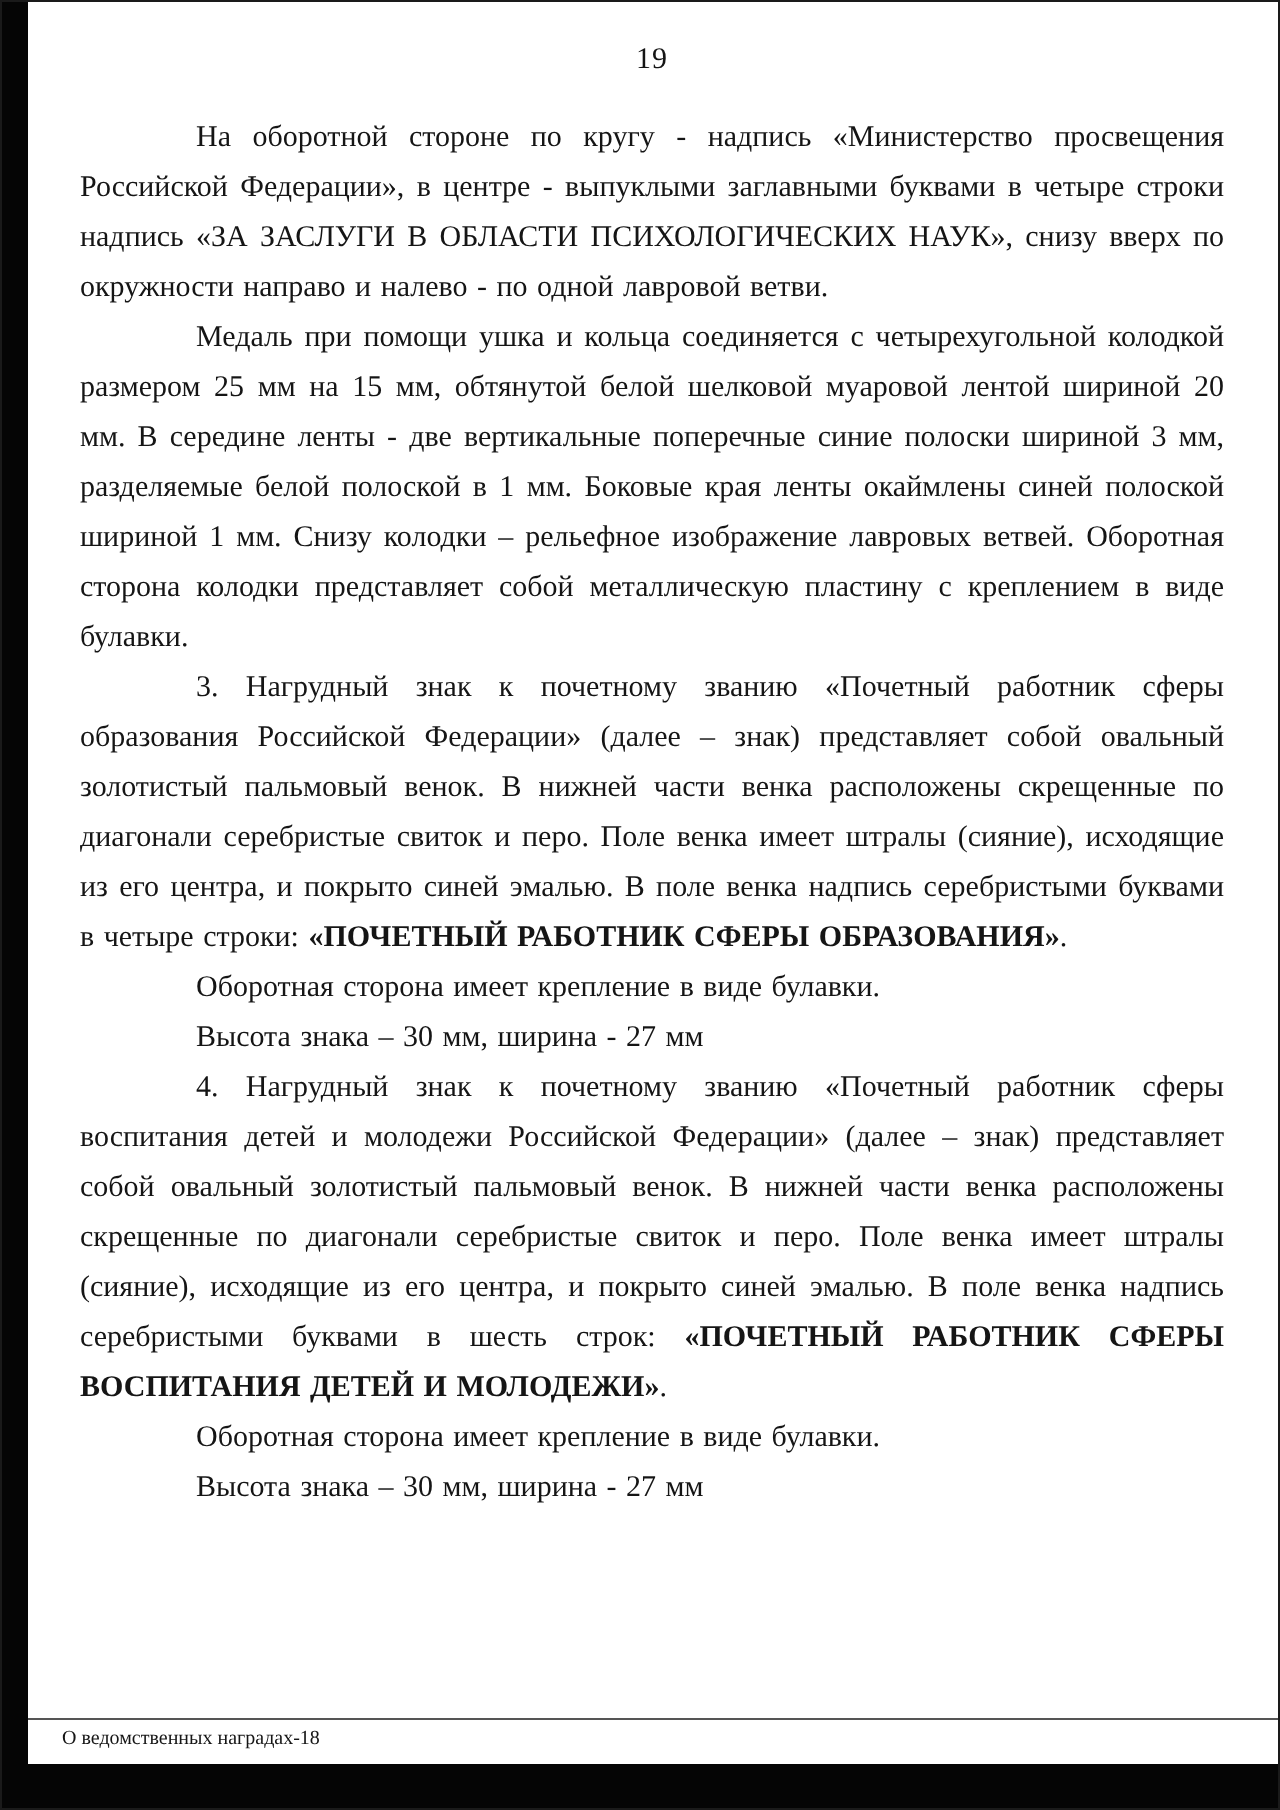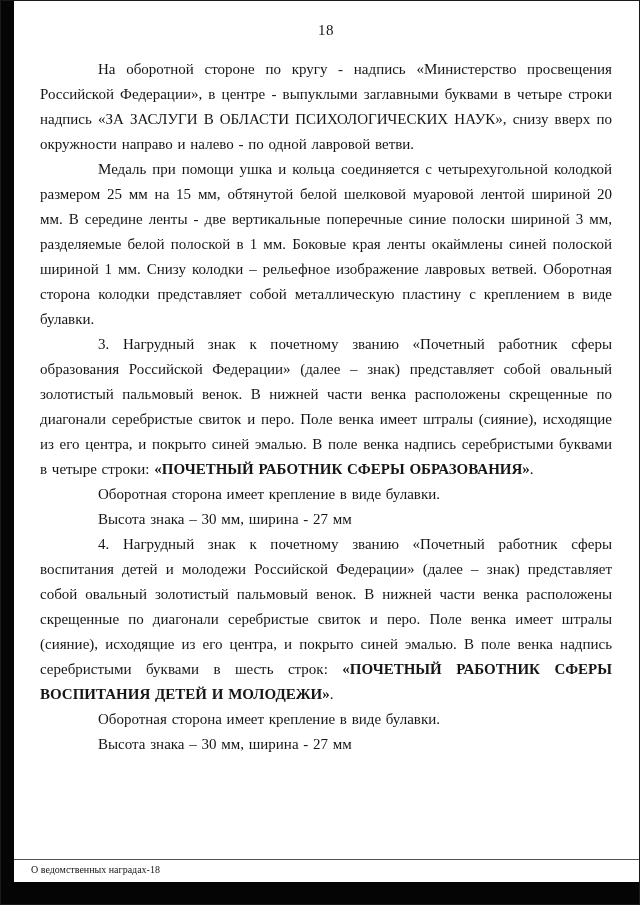--- a/index.html
+++ b/index.html
@@ -77,21 +77,21 @@
   }
 </style>
 </head>
 <body>
 
 <div class="page">
   <div class="scan-edge-left"></div>
   <div class="scan-edge-bottom"></div>
 
   <div class="content">
-    <div class="page-number">18</div>
+    <div class="page-number">19</div>
 
     <div class="doc-body">
         <p class="para indent"><span>На оборотной стороне по кругу - надпись «Министерство просвещения Российской Федерации», в центре - выпуклыми заглавными буквами в четыре строки надпись «ЗА ЗАСЛУГИ В ОБЛАСТИ ПСИХОЛОГИЧЕСКИХ НАУК», снизу вверх по окружности направо и налево - по одной лавровой ветви.</span></p>
         <p class="para indent"><span>Медаль при помощи ушка и кольца соединяется с четырехугольной колодкой размером 25 мм на 15 мм, обтянутой белой шелковой муаровой лентой шириной 20 мм. В середине ленты - две вертикальные  поперечные синие полоски шириной 3 мм, разделяемые белой полоской в 1 мм. Боковые края ленты окаймлены синей полоской шириной 1 мм. Снизу колодки – рельефное изображение лавровых ветвей. Оборотная сторона колодки представляет собой металлическую пластину с креплением в виде булавки.</span></p>
         <p class="para indent"><span>3. Нагрудный знак к почетному званию «Почетный работник сферы образования Российской Федерации» (далее – знак) представляет собой овальный золотистый пальмовый венок. В нижней части венка расположены скрещенные по диагонали серебристые свиток и перо. Поле венка имеет штралы (сияние), исходящие из его центра, и покрыто синей эмалью. В поле венка надпись серебристыми буквами в четыре строки: </span><span class="bold">«ПОЧЕТНЫЙ РАБОТНИК СФЕРЫ ОБРАЗОВАНИЯ»</span><span>.</span></p>
         <p class="para indent"><span>Оборотная сторона имеет крепление в виде булавки.</span></p>
         <p class="para indent"><span>Высота знака – 30 мм, ширина - 27 мм</span></p>
         <p class="para indent"><span>4. Нагрудный знак к почетному званию «Почетный работник сферы воспитания детей и молодежи Российской Федерации» (далее – знак) представляет собой овальный золотистый пальмовый венок. В нижней части венка расположены скрещенные по диагонали серебристые свиток и перо. Поле венка имеет штралы (сияние), исходящие из его центра, и покрыто синей эмалью. В поле венка надпись серебристыми буквами в шесть строк: </span><span class="bold">«ПОЧЕТНЫЙ РАБОТНИК СФЕРЫ ВОСПИТАНИЯ ДЕТЕЙ И МОЛОДЕЖИ»</span><span>.</span></p>
         <p class="para indent"><span>Оборотная сторона имеет крепление в виде булавки.</span></p>
         <p class="para indent"><span>Высота знака – 30 мм, ширина - 27 мм</span></p>

